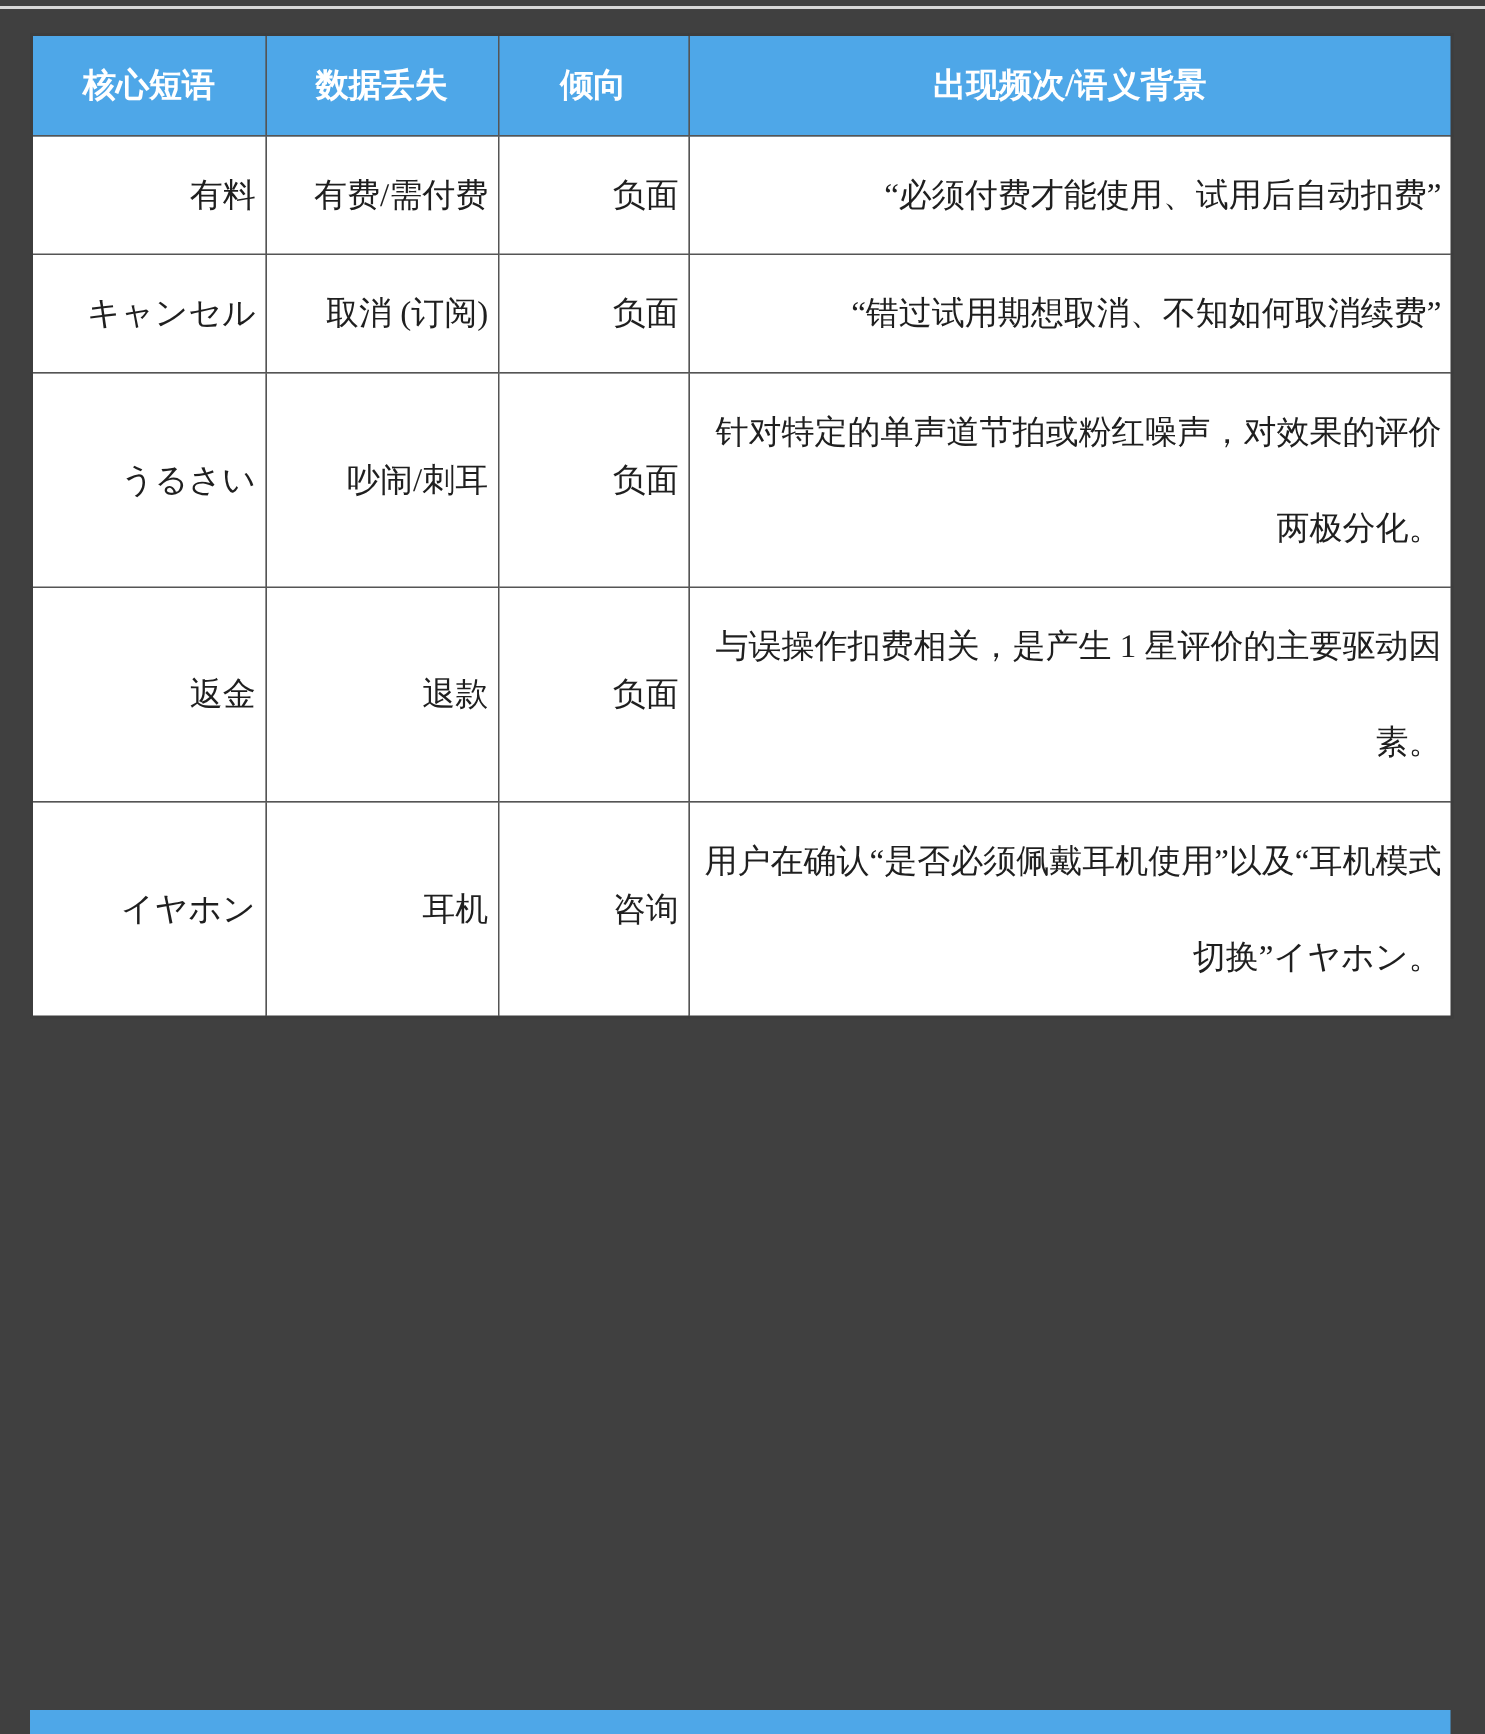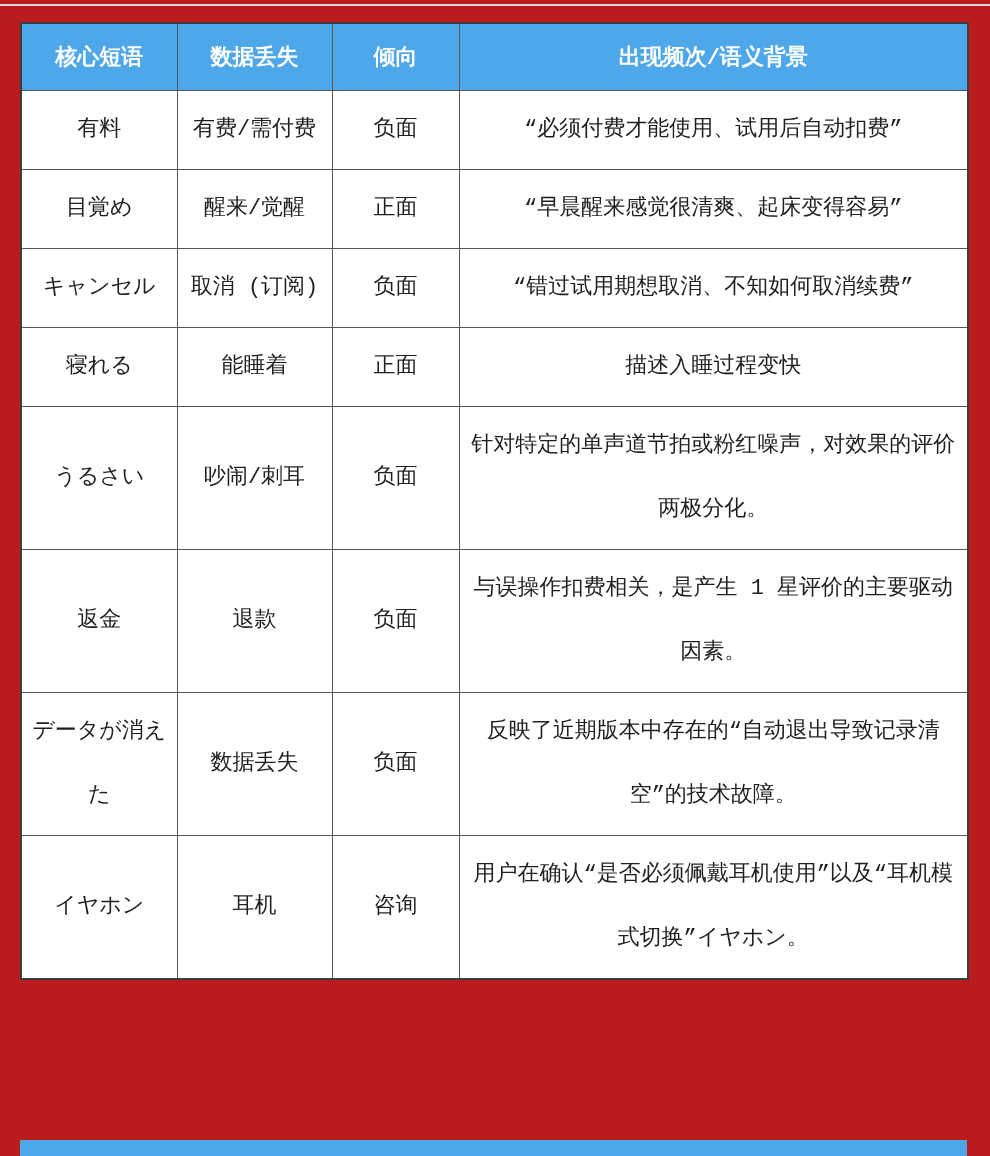--- a/index.html
+++ b/index.html
@@ -1,22 +1,22 @@
 <!DOCTYPE html>
 <html><head>
 <meta charset="utf-8">
 <style>
   html, body { margin: 0; padding: 0; background: #ffffff; }
   .page {
     position: relative;
     width: 990px;
     height: 1156px;
-    background: #b91c1c;
+    background: #404040;
     overflow: hidden;
-    font-family: Liberation Mono, monospace;
+    font-family: Liberation Serif, serif;
     color: #1f1f1f;
   }
   .top-hairline {
     position: absolute;
     top: 4px; left: 0; right: 0;
     height: 2px;
     background: #d7d7d7;
   }
   table.review-table {
     position: absolute;
@@ -41,20 +41,21 @@
     font-weight: bold;
     font-size: 22px;
     height: 66px;
     padding: 0 4px;
   }
   table.review-table td {
     font-size: 22px;
     line-height: 64px;
     padding: 7px 6px;
     background: #ffffff;
+    text-align: right;
   }
   
   col.c0 { width: 156px; }
   col.c1 { width: 155px; }
   col.c2 { width: 127px; }
   col.c3 { width: 509px; }
   
   td.col-0 { padding-left: 20px; padding-right: 20px; }
   td.col-1 { padding-left: 8px;  padding-right: 8px; }
   td.col-2 { padding-left: 6px;  padding-right: 6px; }
@@ -91,54 +92,36 @@
       </tr>
     </thead>
     <tbody>
         <tr>
           <td class="col-0">有料</td>
           <td class="col-1">有费/需付费</td>
           <td class="col-2">负面</td>
           <td class="col-3">“必须付费才能使用、试用后自动扣费”</td>
         </tr>
         <tr>
-          <td class="col-0">目覚め</td>
-          <td class="col-1">醒来/觉醒</td>
-          <td class="col-2">正面</td>
-          <td class="col-3">“早晨醒来感觉很清爽、起床变得容易”</td>
-        </tr>
-        <tr>
           <td class="col-0">キャンセル</td>
           <td class="col-1">取消 (订阅)</td>
           <td class="col-2">负面</td>
           <td class="col-3">“错过试用期想取消、不知如何取消续费”</td>
-        </tr>
-        <tr>
-          <td class="col-0">寝れる</td>
-          <td class="col-1">能睡着</td>
-          <td class="col-2">正面</td>
-          <td class="col-3">描述入睡过程变快</td>
         </tr>
         <tr>
           <td class="col-0">うるさい</td>
           <td class="col-1">吵闹/刺耳</td>
           <td class="col-2">负面</td>
           <td class="col-3">针对特定的单声道节拍或粉红噪声，对效果的评价两极分化。</td>
         </tr>
         <tr>
           <td class="col-0">返金</td>
           <td class="col-1">退款</td>
           <td class="col-2">负面</td>
           <td class="col-3">与误操作扣费相关，是产生 1 星评价的主要驱动因素。</td>
-        </tr>
-        <tr>
-          <td class="col-0">データが消えた</td>
-          <td class="col-1">数据丢失</td>
-          <td class="col-2">负面</td>
-          <td class="col-3">反映了近期版本中存在的“自动退出导致记录清空”的技术故障。</td>
         </tr>
         <tr>
           <td class="col-0">イヤホン</td>
           <td class="col-1">耳机</td>
           <td class="col-2">咨询</td>
           <td class="col-3">用户在确认“是否必须佩戴耳机使用”以及“耳机模式切换”イヤホン。</td>
         </tr>
       </tbody>
   </table>
 

